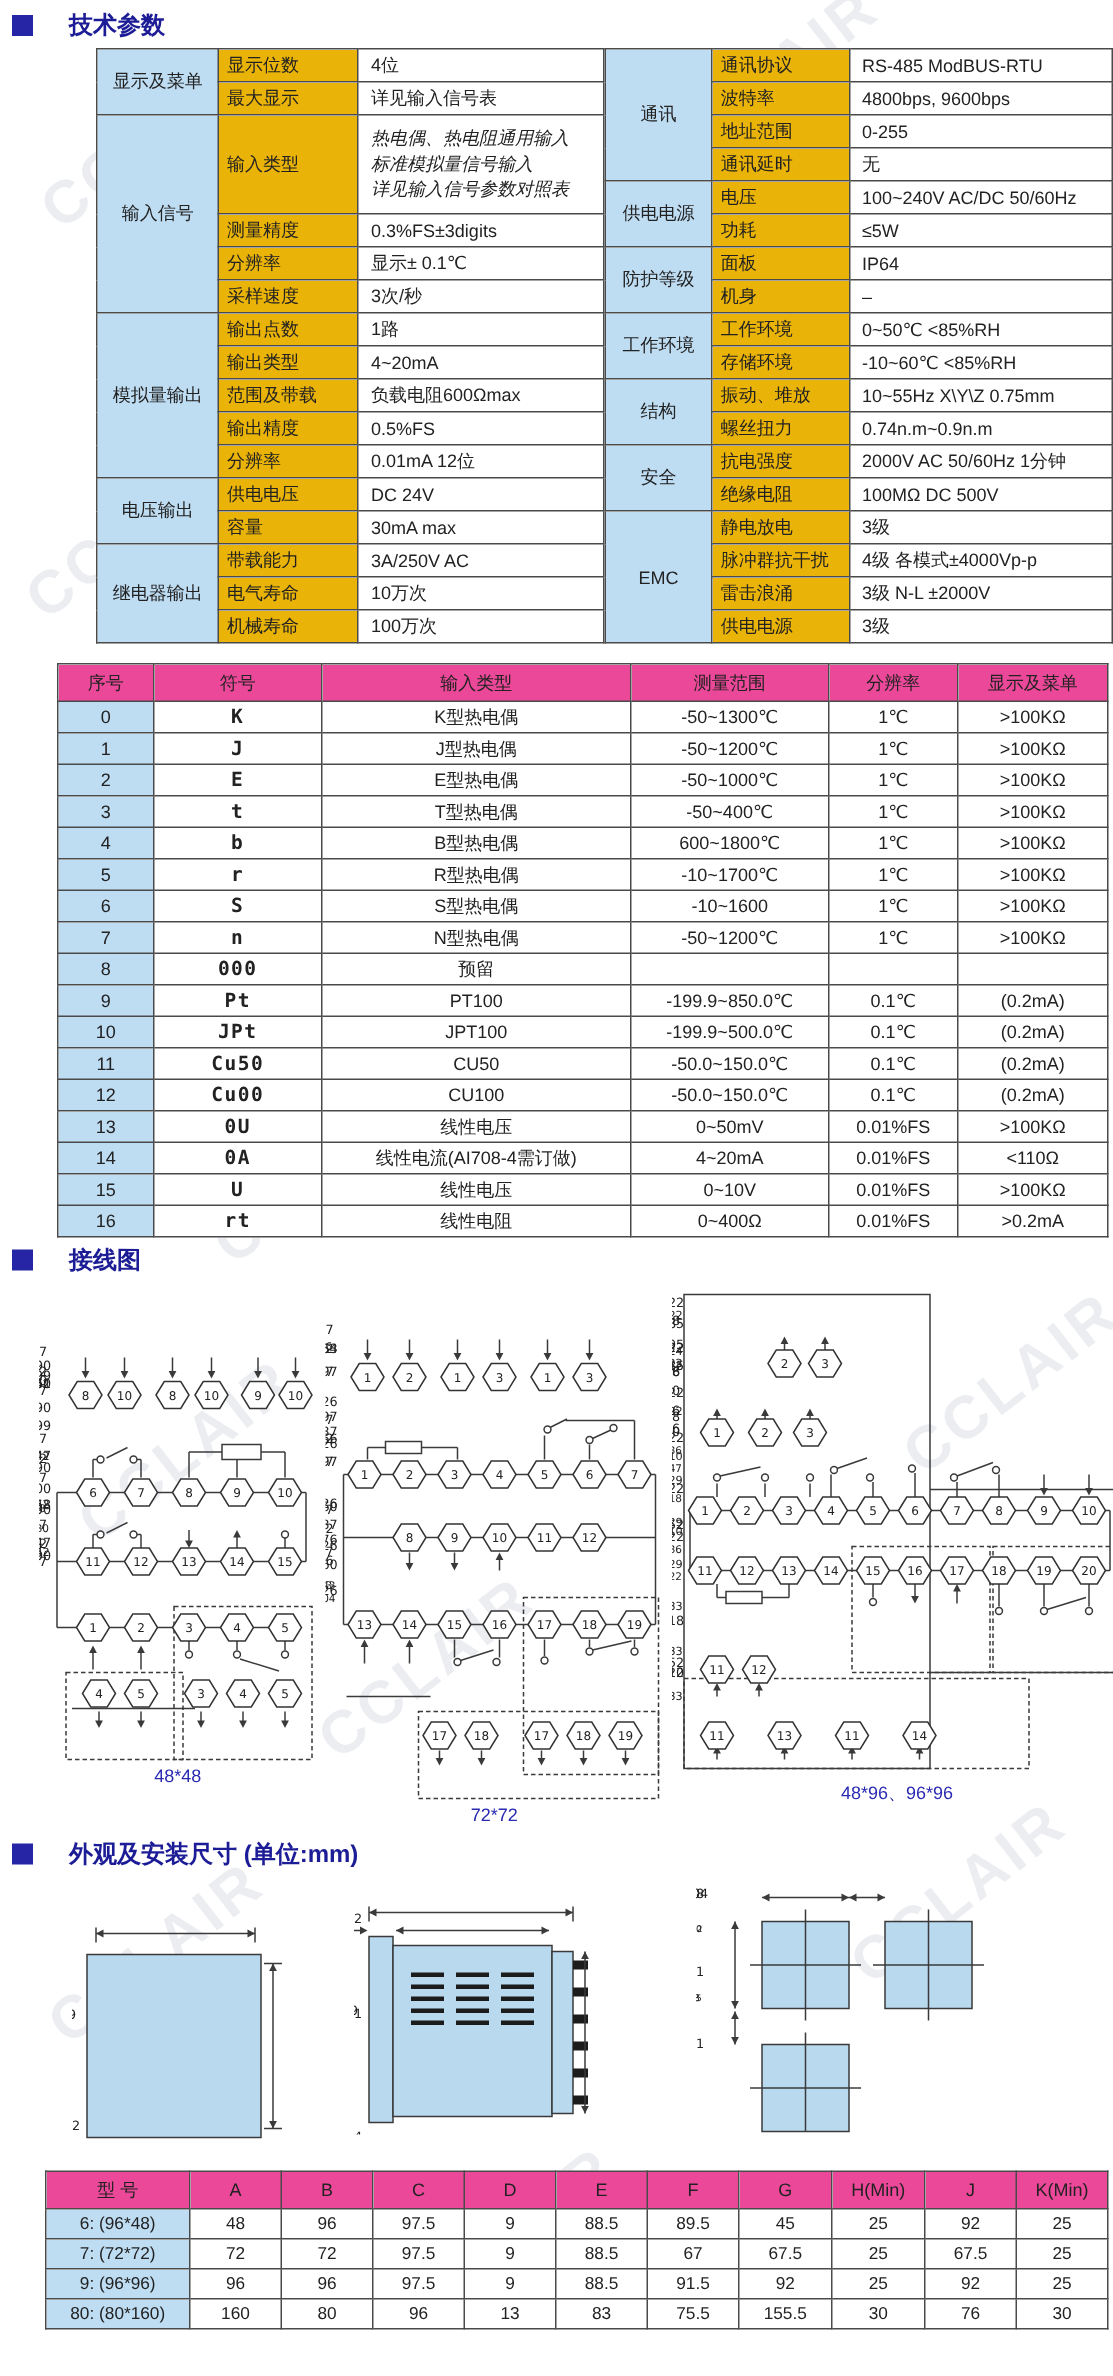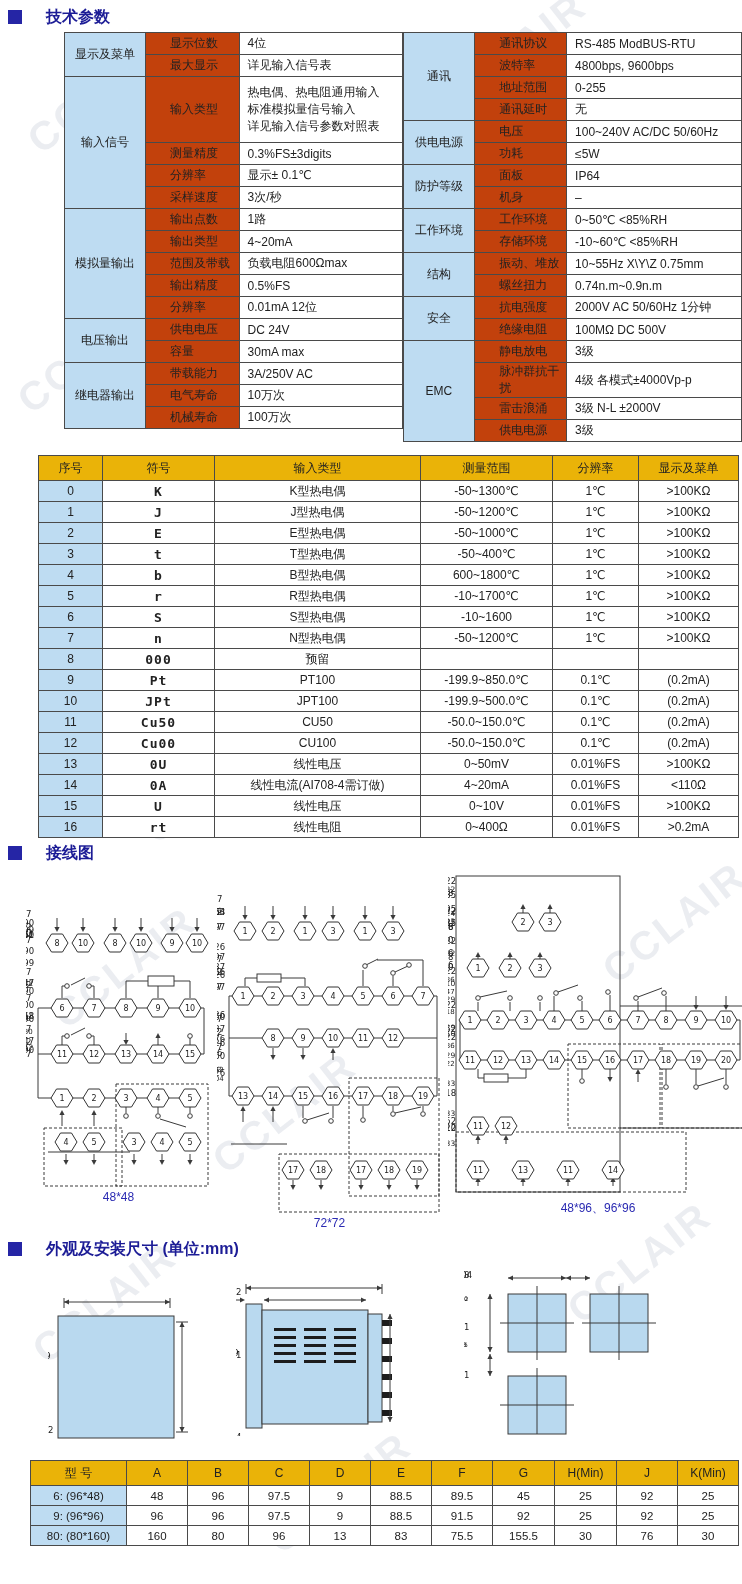--- a/index.html
+++ b/index.html
@@ -11,26 +11,26 @@
   .page { position:relative; z-index:1; padding:4px 0 0 0; }
   .sec-title { display:flex; align-items:center; margin:2px 0 4px 8px; height:22px; }
   .bullet { width:14px; height:14px; background:#2525a5; display:inline-block; margin-right:24px; }
   .sec-title span.t { color:#1c1c96; font-weight:bold; font-size:16px; }
   table { border-collapse:collapse; table-layout:fixed; background:#fff; }
   td, th { border:1px solid #4a4a4a; font-size:12px; overflow:hidden; }
   
   .spec-wrap { display:flex; margin-left:64px; align-items:flex-start; }
   .spec tr { height:22px; }
   .spec .gcell { background:#bedcf2; text-align:center; }
-  .spec .ncell { background:#c2410c; padding-left:24px; }
+  .spec .ncell { background:#eab308; padding-left:5px; }
   .spec .vcell { padding-left:8px; }
-  .spec .vcell div { line-height:17px; }
+  .spec .vcell div { line-height:17px;font-style:italic; }
   
   .tbl-wrap { margin-top:13px; margin-left:38px; }
-  .grid th { background:#eab308; font-weight:normal; height:25px; text-align:center; }
+  .grid th { background:#ec4899; font-weight:normal; height:25px; text-align:center; }
   .grid td { height:21px; text-align:center; }
   .grid td.bluecol { background:#bedcf2; }
   .grid td.seg { font-family:"DejaVu Sans Mono",monospace; font-weight:bold; font-size:13px; letter-spacing:1px; }
   .model { margin-left:30px; margin-top:10px; }
   .model td { height:20px; font-size:11.5px; }
   
   .diagrams { display:flex; align-items:flex-start; margin:2px 0 0 26px; gap:6px; }
   .diag { display:flex; flex-direction:column; align-items:center; }
   .diag.d1 { margin-top:18px; }
   .diag.d2 { margin-top:6px; }
@@ -1096,20 +1096,33 @@
             <td>97.5</td>
             <td>9</td>
             <td>88.5</td>
             <td>89.5</td>
             <td>45</td>
             <td>25</td>
             <td>92</td>
             <td>25</td>
           </tr>
           <tr>
+            <td class="bluecol">7: (72*72)</td>
+            <td>72</td>
+            <td>72</td>
+            <td>97.5</td>
+            <td>9</td>
+            <td>88.5</td>
+            <td>67</td>
+            <td>67.5</td>
+            <td>25</td>
+            <td>67.5</td>
+            <td>25</td>
+          </tr>
+          <tr>
             <td class="bluecol">9: (96*96)</td>
             <td>96</td>
             <td>96</td>
             <td>97.5</td>
             <td>9</td>
             <td>88.5</td>
             <td>91.5</td>
             <td>92</td>
             <td>25</td>
             <td>92</td>

